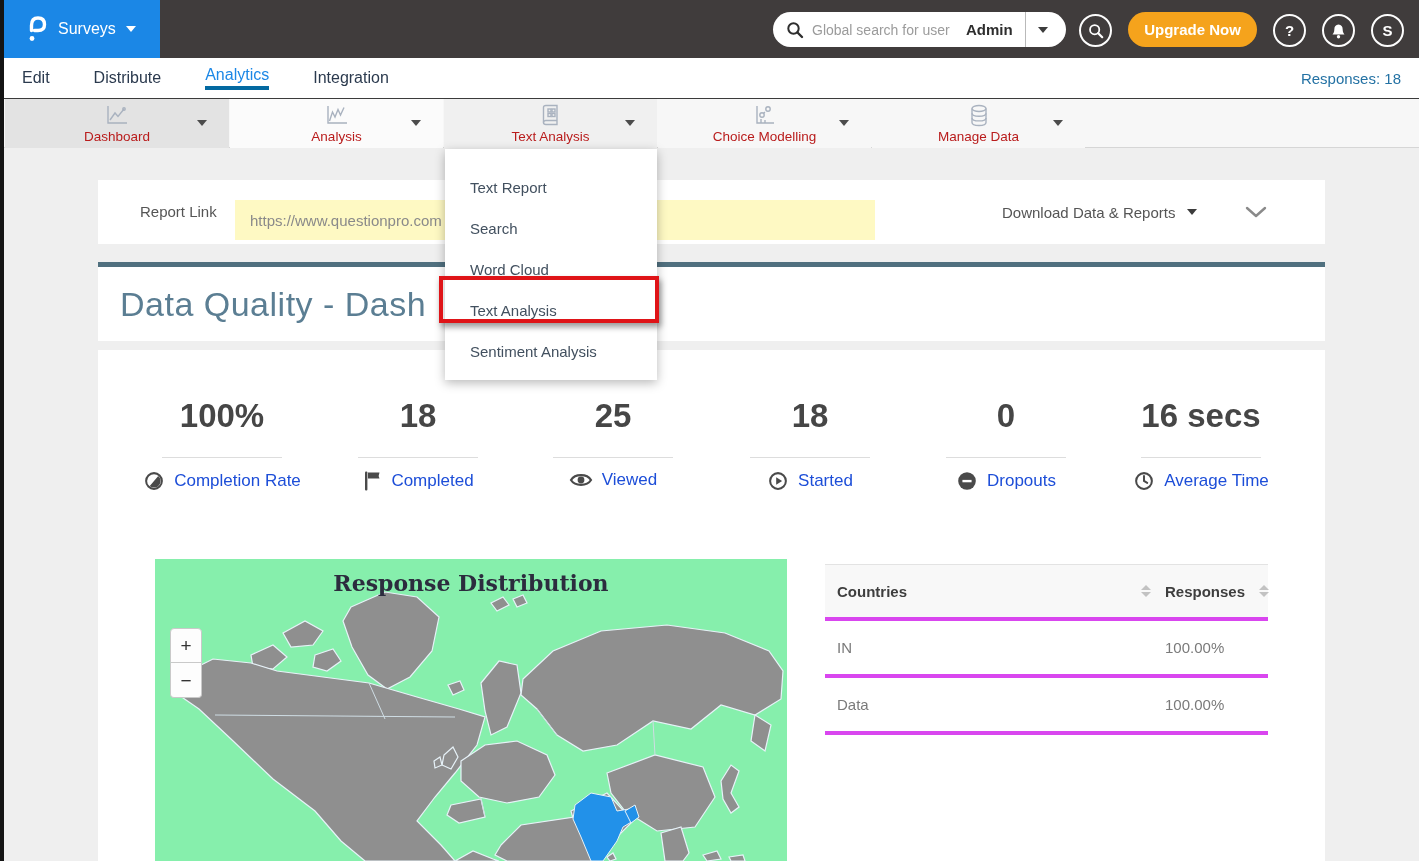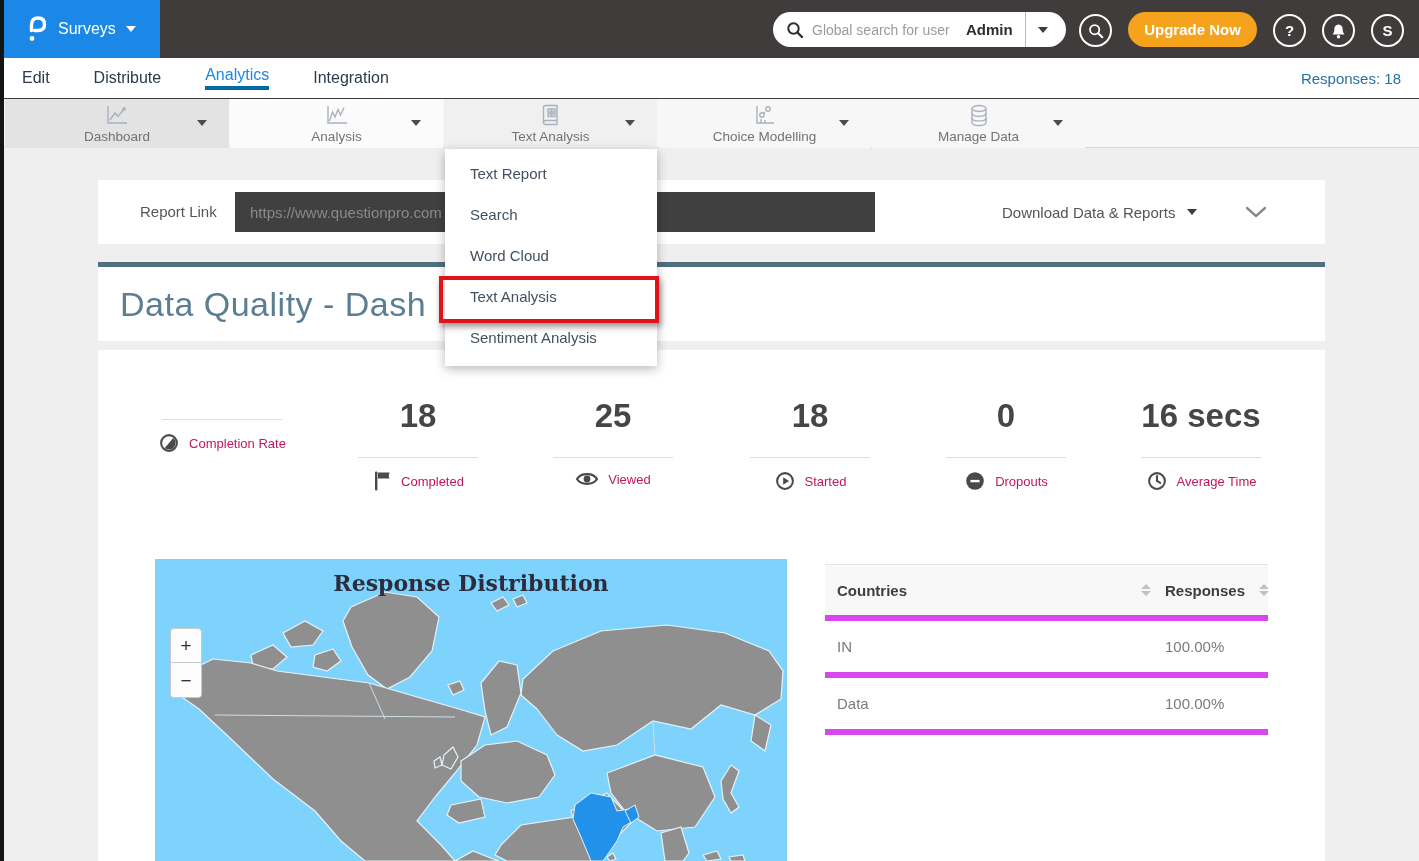--- a/index.html
+++ b/index.html
@@ -39,72 +39,72 @@
   
   .subnav { left:4px; top:58px; width:1415px; height:40px; background:#fff; display:flex; align-items:center; gap:44px; padding-left:18px; font-size:16px; }
   .subnav-item { color:#2b3a4e; cursor:pointer; }
   .subnav-item.active { color:#1b87e6; border-bottom:4px solid #0369a1; padding-bottom:2px; }
   .responses-count { position:absolute; right:18px; top:0; height:40px; display:flex; align-items:center; color:#2472a4; font-size:15px;margin-left:30px; }
 
   
   .tabstrip { left:4px; top:98px; width:1415px; height:50px; background:#f7f7f7; border-top:1px solid #3b3b3b; border-bottom:1px solid #d6d6d6; z-index:10; }
   .tab { position:absolute; top:0; height:49px; cursor:pointer; }
   .tab .ticon { position:absolute; left:50%; transform:translateX(-50%); top:4px; }
-  .tab .tlabel { position:absolute; left:0; right:0; bottom:4px; text-align:center; font-size:13.5px; color:#737373; }
+  .tab .tlabel { position:absolute; left:0; right:0; bottom:4px; text-align:center; font-size:13.5px; color:#b91c1c; }
   .tab .tcaret { position:absolute; right:22px; top:21px; border-top-color:#4c4c4c; }
   .tab-0 { left:1px;   width:224px; background:#e3e3e3; }
   .tab-1 { left:226px; width:213px; background:#fbfbfb; }
   .tab-2 { left:440px; width:213px; background:#f0f0f0; }
   .tab-3 { left:654px; width:213px; background:#f7f7f7; }
   .tab-4 { left:868px; width:213px; background:#f7f7f7; }
   .ticon svg { stroke:#a9b2bf; fill:none; stroke-width:1.4; }
 
   
-  .dropdown { left:445px; top:149px; width:212px; background:#fff; box-shadow:0 3px 10px rgba(0,0,0,.28); z-index:50; padding:4px 0 8px 0; }
+  .dropdown { left:445px; top:149px; width:212px; background:#fff; box-shadow:0 3px 10px rgba(0,0,0,.28); z-index:50; padding:18px 0 8px 0; }
   .menu-item { height:41px; display:flex; align-items:center; padding-left:25px; font-size:15px; color:#42505f; cursor:pointer; }
   .highlight-box { left:439px; top:276px; width:220px; height:47px; border:4px solid #df1418; z-index:60; box-shadow:2px 4px 6px rgba(0,0,0,.4); pointer-events:none; }
 
   
   .card { background:#fff; }
   .report-card { left:98px; top:180px; width:1227px; height:64px; }
   .report-label { position:absolute; left:42px; top:23px; font-size:15px; color:#555; }
-  .report-url { position:absolute; left:137px; top:12px; width:640px; height:40px; background:#404040; display:flex; align-items:center; padding-left:15px; font-size:15px; color:#8a8a8a; overflow:hidden; white-space:nowrap; cursor:text; }
+  .report-url { position:absolute; left:137px; top:20px; width:640px; height:40px; background:#fef9c3; display:flex; align-items:center; padding-left:15px; font-size:15px; color:#8a8a8a; overflow:hidden; white-space:nowrap; cursor:text; }
   .download-group { position:absolute; left:904px; top:0; height:64px; display:flex; align-items:center; gap:12px; cursor:pointer; }
   .download-label { font-size:15px; color:#555; }
   .download-caret { border-top-color:#3c3c3c; }
   .collapse-chevron { position:absolute; left:1147px; top:24px; cursor:pointer; }
 
   .heading-card { left:98px; top:262px; width:1227px; height:79px; border-top:5px solid #50707f; }
   .page-heading { position:absolute; left:22px; top:18px; font-size:34px; color:#5b7e93; letter-spacing:.5px; }
 
   .big-card { left:98px; top:350px; width:1227px; height:511px; }
 
   
   .stat { position:absolute; top:47px; width:220px; text-align:center; }
   .stat-value { font-size:33px; font-weight:700; color:#464646; }
   .stat-divider { width:120px; height:1px; background:#ddd; margin:22px auto 0 auto; }
   .stat-bottom { margin-top:12px; display:flex; align-items:center; justify-content:center; gap:9px; }
-  .stat-label { font-size:13px; color:#be185d; }
+  .stat-label { font-size:17px; color:#1d4ed8; }
   .stat-icon svg { display:block; }
 
   
-  .map-panel { position:absolute; left:57px; top:209px; width:632px; height:302px; background:#7dd3fc; overflow:hidden; }
+  .map-panel { position:absolute; left:57px; top:209px; width:632px; height:302px; background:#86efac; overflow:hidden; }
   .map-title { position:absolute; left:0; right:0; top:11px; text-align:center; font-family:"DejaVu Serif", serif; font-weight:700; font-size:22px; color:#2c2c3e; }
   .zoom-ctrl { position:absolute; left:15px; top:69px; width:32px; }
   .zoom-btn { width:32px; height:35px; background:#fdfdfd; border:1px solid #c9c9c9; font-size:19px; color:#333; cursor:pointer; font-family:"Liberation Sans",sans-serif; line-height:1; }
   .zoom-in { border-radius:4px 4px 0 0; }
   .zoom-out { border-radius:0 0 4px 4px; border-top:none; }
   .world-map { position:absolute; left:0; top:0; width:632px; height:302px; }
   .land { fill:#8f8f8f; stroke:#e7f2f8; stroke-width:1.2; }
   .land-highlight { fill:#2291e9; stroke:#e7f2f8; stroke-width:1; }
   .inner-border { fill:none; stroke:#cfdde4; stroke-width:1; }
 
   
   .ctable { position:absolute; left:727px; top:214px; width:443px; font-size:15px; }
-  .trow { display:grid; grid-template-columns:340px 1fr; align-items:center; height:57px; border-bottom:6px solid #d946ef; }
+  .trow { display:grid; grid-template-columns:340px 1fr; align-items:center; height:57px; border-bottom:4px solid #d946ef; }
   .thead { background:#f8f8f8; border-top:1px solid #e3e3e3; font-weight:700; color:#3e3e3e; }
   .tcell-l { padding-left:12px; display:flex; align-items:center; justify-content:space-between; }
   .thead .tcell-l .sort { margin-right:14px; }
   .tcell-r { display:flex; align-items:center; gap:14px; color:inherit; }
   .tbody-row { color:#7a7a7a; }
   .sort { display:inline-flex; flex-direction:column; gap:2px; cursor:pointer; }
   .sort i { display:block; width:0; height:0; border-left:5px solid transparent; border-right:5px solid transparent; }
   .sort .up { border-bottom:5px solid #c2c2c2; }
   .sort .dn { border-top:5px solid #c2c2c2; }
 </style>
@@ -243,20 +243,21 @@
   </span>
 </div>
 
 <div class="abs card heading-card">
   <span class="page-heading">Data Quality - Dash</span>
 </div>
 
 <div class="abs card big-card">
 
   <div class="stat" style="left:14px;">
+    <div class="stat-value">100%</div>
     <div class="stat-divider"></div>
     <div class="stat-bottom">
       <span class="stat-icon">
         <svg width="22" height="22" viewBox="0 0 24 24">
             <circle cx="12" cy="12" r="8.6" fill="none" stroke="#4a4a4a" stroke-width="2.2"></circle>
             <path d="M12 4.8 A7.2 7.2 0 0 1 12 19.2 Z" fill="#4a4a4a" transform="rotate(40 12 12)"></path>
           </svg>
       </span>
       <span class="stat-label">Completion Rate</span>
     </div>

